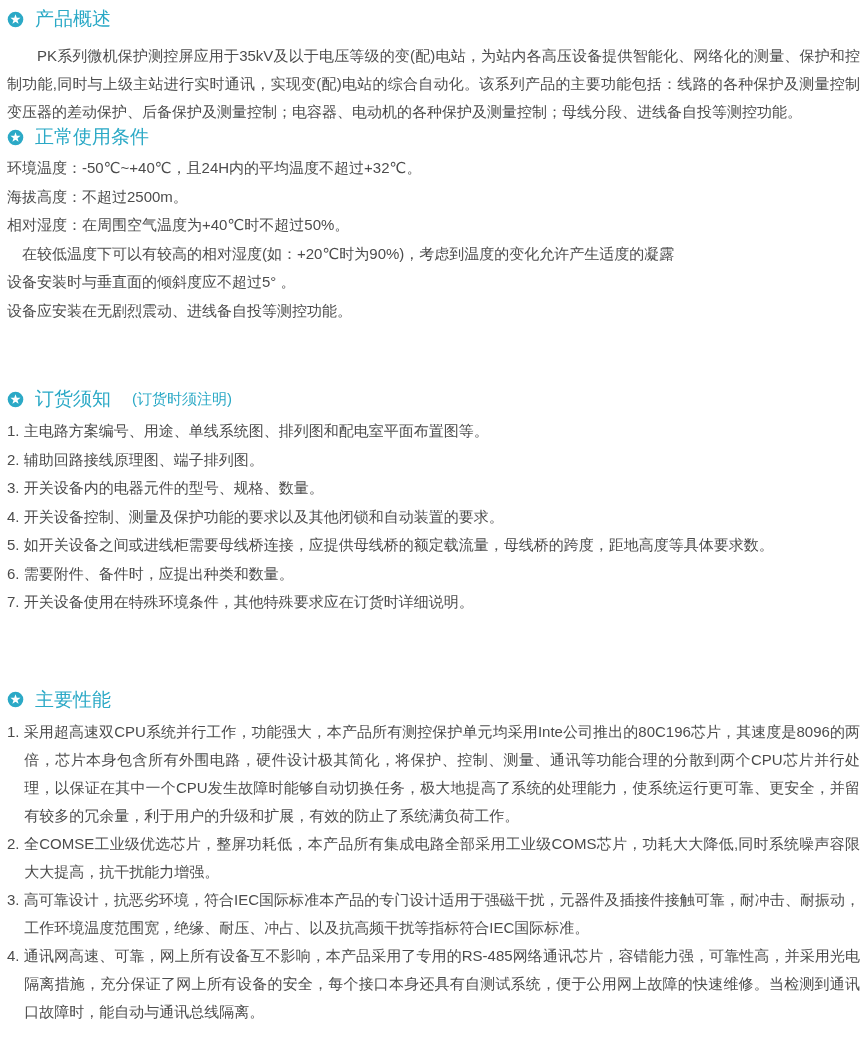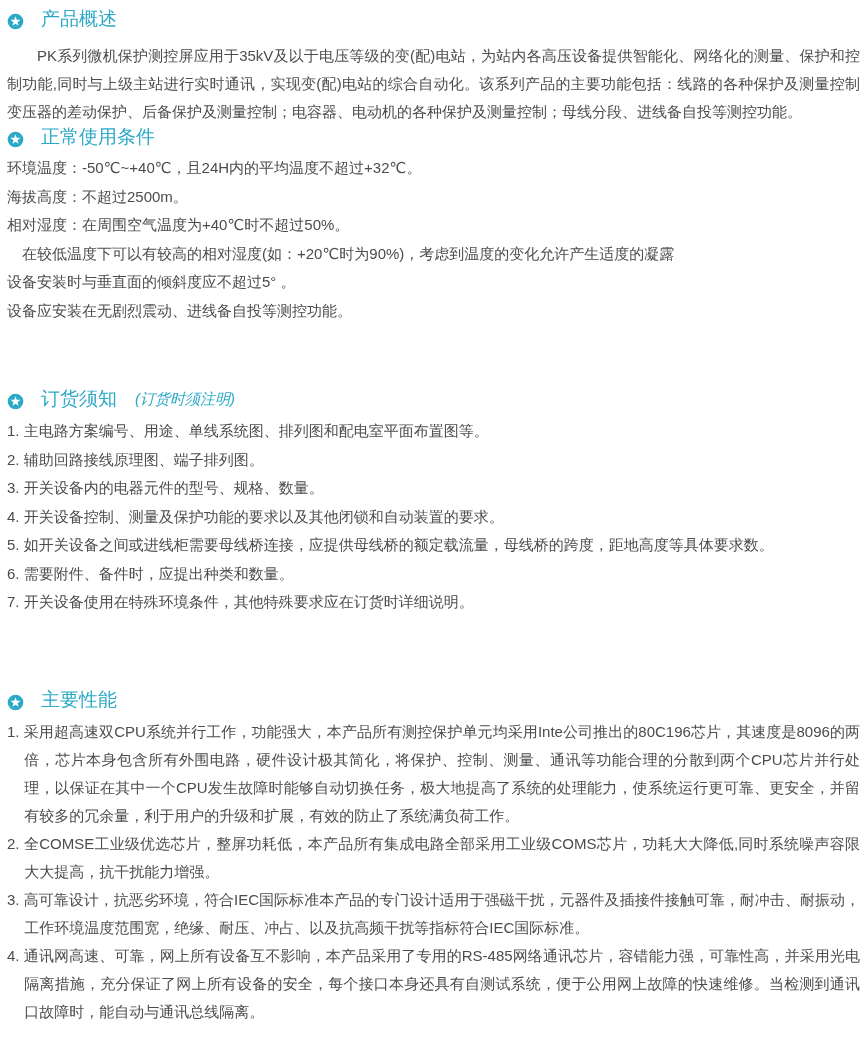--- a/index.html
+++ b/index.html
@@ -12,30 +12,30 @@
     position: relative;
     width: 867px;
     height: 1053px;
     box-sizing: border-box;
     padding: 8px 7px 0 7px;
     background: #ffffff;
     overflow: hidden;
   }
   .sec-head {
     display: flex;
-    align-items: flex-end;
-    gap: 17px;
+    align-items: center;
+    gap: 11px;
     margin: 0;
     color: #2ba9c6;
     font-size: 19px;
     font-weight: 400;
     line-height: 22px;
   }
   .sec-head .icon { display: inline-flex; flex: 0 0 auto; }
-  .sec-head .note { font-size: 15px; color: #2ba9c6; margin-left: 1px; font-style: italic; }
+  .sec-head .note { font-size: 15px; color: #2ba9c6; margin-left: 10px; }
   .body-text { font-size: 15px; }
   .para {
     margin: 12px 0 0 0;
     line-height: 28px;
     text-align: justify;
     text-indent: 2em;
   }
   .lines { margin-top: 6px; }
   .cond-line { line-height: 28.5px; }
   .cond-line:nth-child(4) { text-indent: 1em; }

